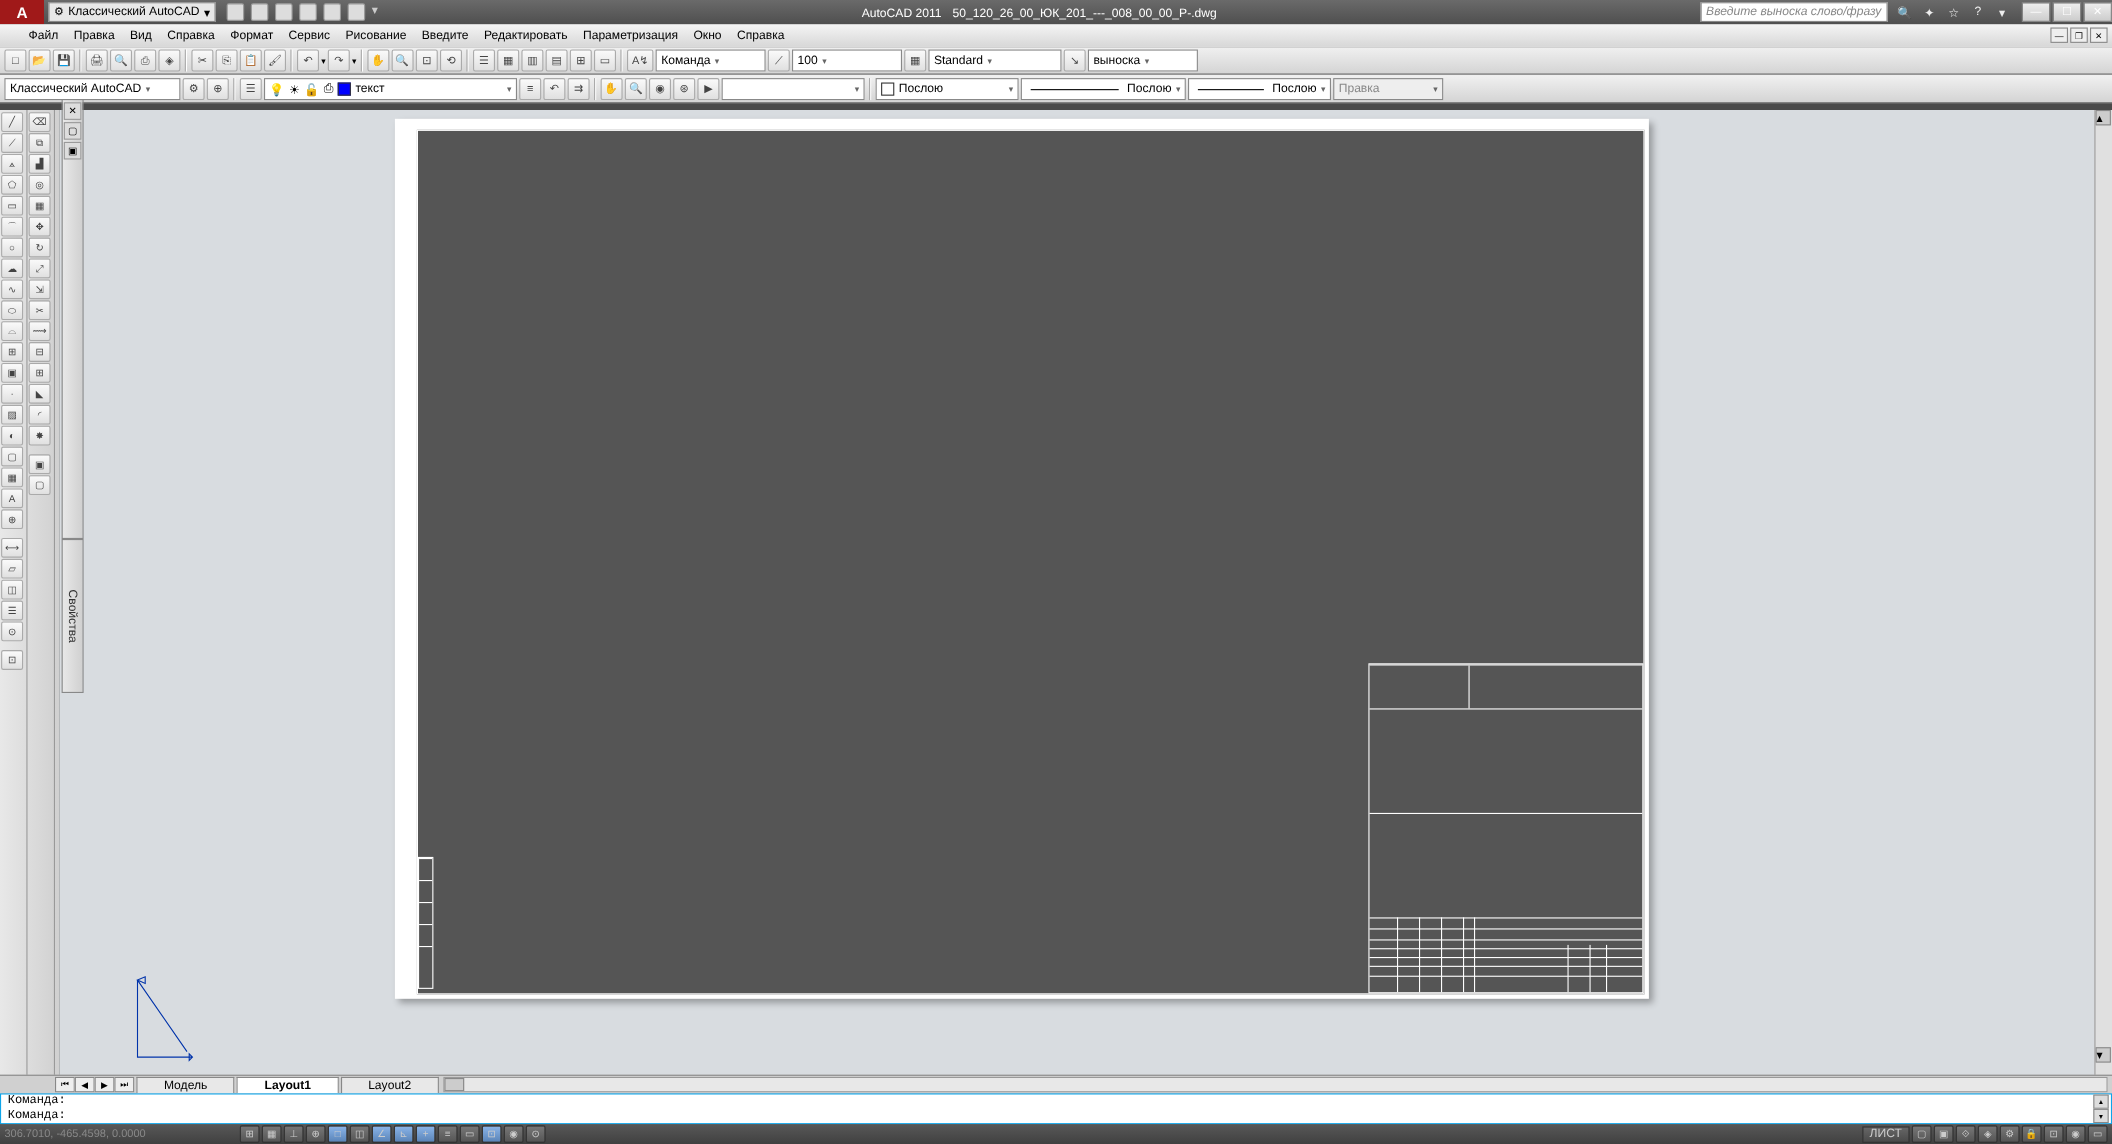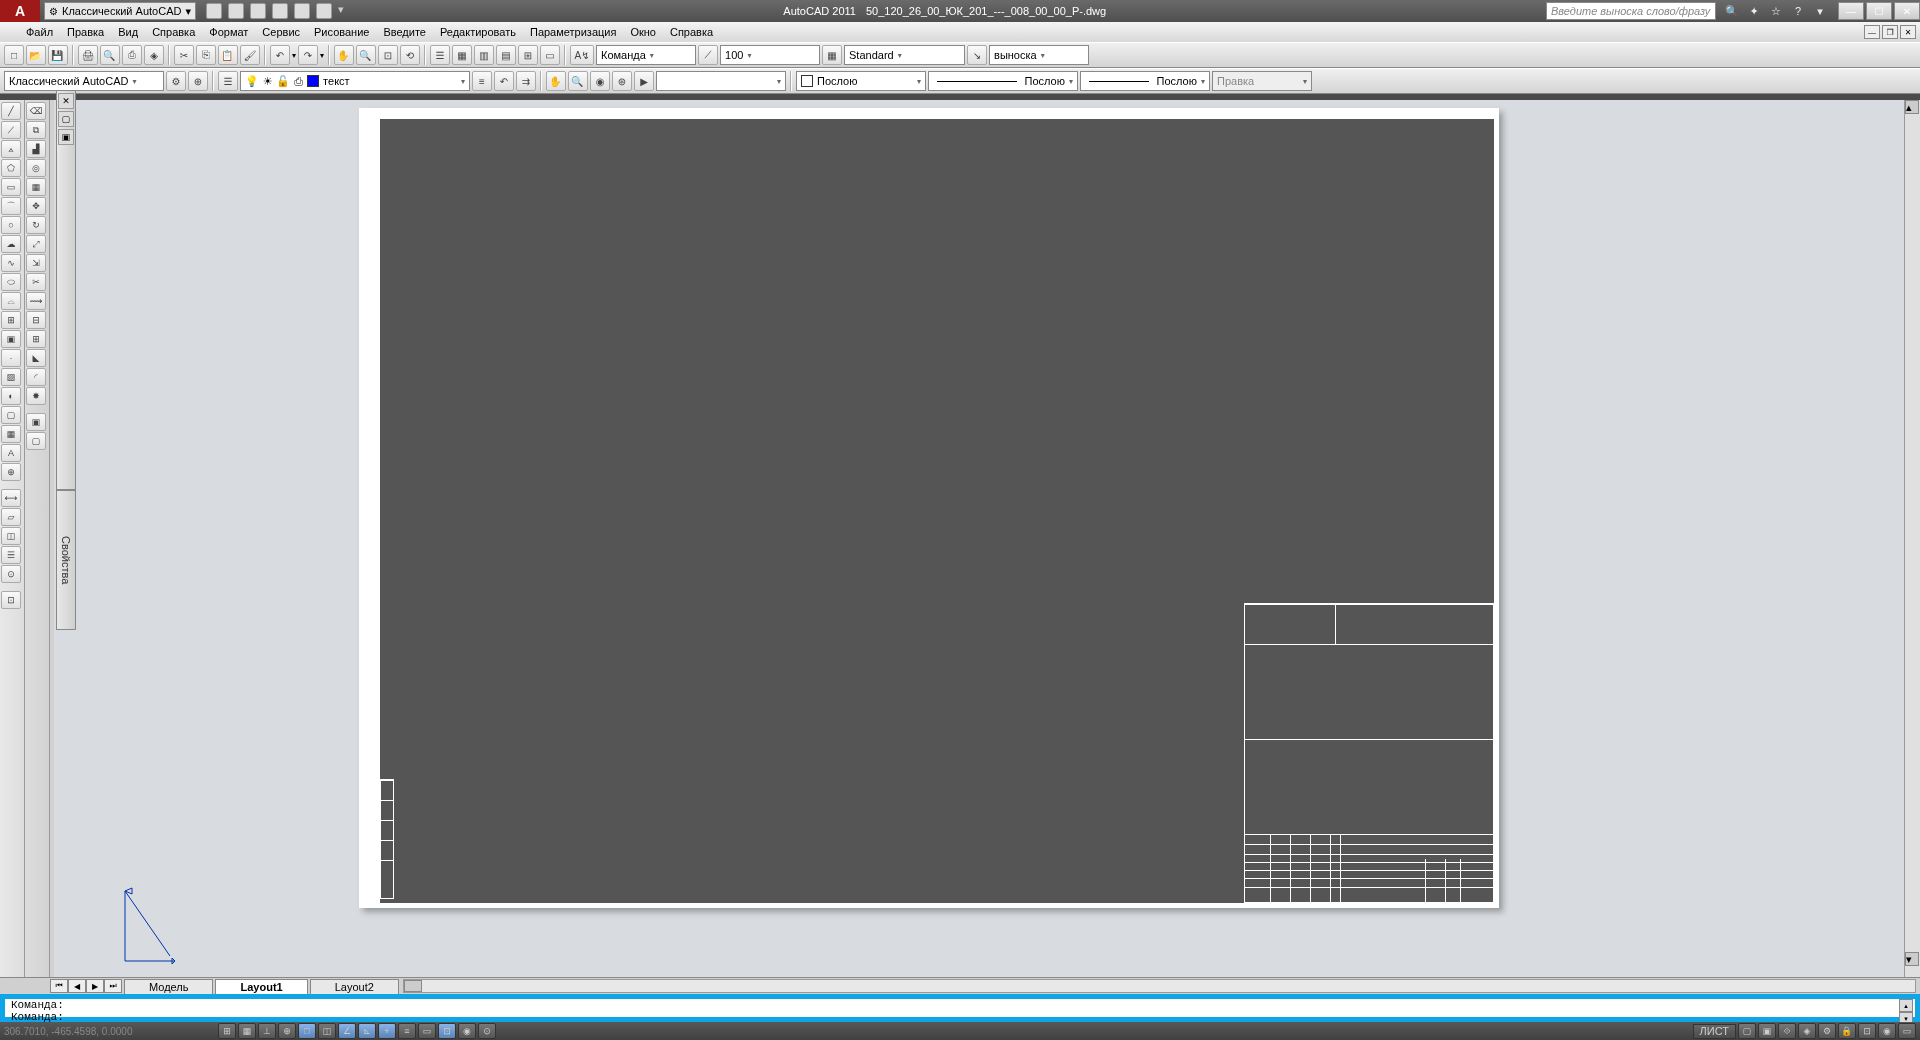--- a/index.html
+++ b/index.html
@@ -63,21 +63,21 @@
 
 .layout-tabs { position: absolute; bottom: 46px; left: 0; right: 0; height: 17px; background: #d0d0d0; display: flex; align-items: center; border-top:1px solid #888; }
 .layout-tabs .nav-btns { display:flex; margin-left:50px;}
 .layout-tabs .nav-btns div { width:18px; height:14px; border:1px solid #888; background:#eee; font-size:8px; display:flex; align-items:center; justify-content:center;}
 .layout-tabs .tab { padding: 1px 24px; background: #e8e8e8; border: 1px solid #888; border-bottom: none; margin-left: 2px; font-size:10px;}
 .layout-tabs .tab.active { background: #fff; font-weight:bold; }
 .layout-tabs .hscroll { flex:1; margin:0 4px; height:14px; background:#e8e8e8; border:1px solid #999; position:relative;}
 .layout-tabs .hscroll .hthumb{ position:absolute; left:0; width:18px; height:12px; background:#ccc; border:1px solid #888;}
 
 
-.cmdline { position: absolute; bottom: 18px; left: 0; right: 0; height: 28px; background: #fff; border: 5px solid #0ea5e9; display:flex; flex-direction:column; }
+.cmdline { position: absolute; bottom: 18px; left: 0; right: 0; height: 28px; background: #fff; border: 1px solid #0ea5e9; display:flex; flex-direction:column; }
 .cmdline .line { padding: 0 6px; font-family: 'Courier New', monospace; font-size: 11px; color:#000; height:14px; }
 .cmdline .ctrls { position:absolute; right:2px; top:0; display:flex; flex-direction:column;}
 .cmdline .ctrls div{ width:14px; height:13px; border:1px solid #888; background:#ddd; font-size:7px; display:flex;align-items:center;justify-content:center;}
 
 
 .statusbar { position: absolute; bottom: 0; left: 0; right: 0; height: 18px; background: linear-gradient(#585858,#404040); display: flex; align-items: center; color: #ccc; padding: 0 4px; gap: 2px; }
 .statusbar .coords { width: 180px; font-size:10px; color:#888;}
 .statusbar .sbtn { width: 18px; height: 16px; background: linear-gradient(#777,#555); border: 1px solid #333; border-radius:2px; display:flex; align-items:center; justify-content:center; font-size:9px;}
 .statusbar .sbtn.on { background: linear-gradient(#8ab4e8,#5a84b8); }
 .statusbar .spacer { flex:1; }

